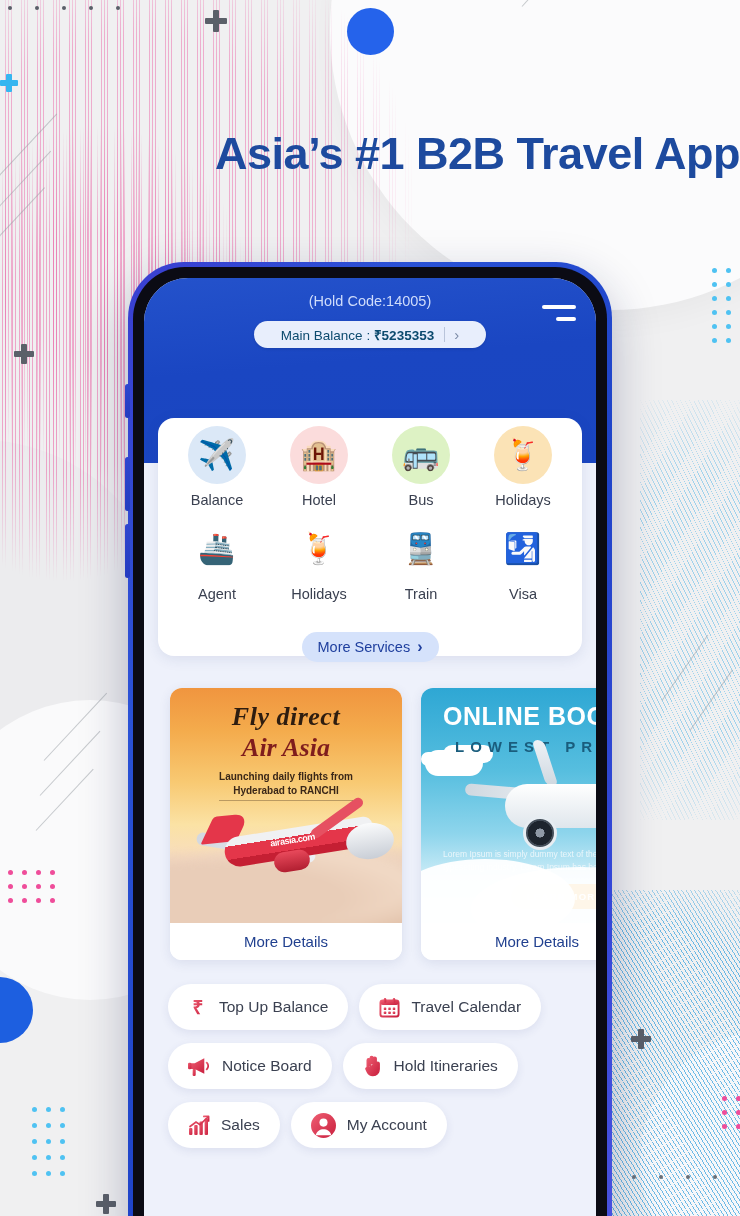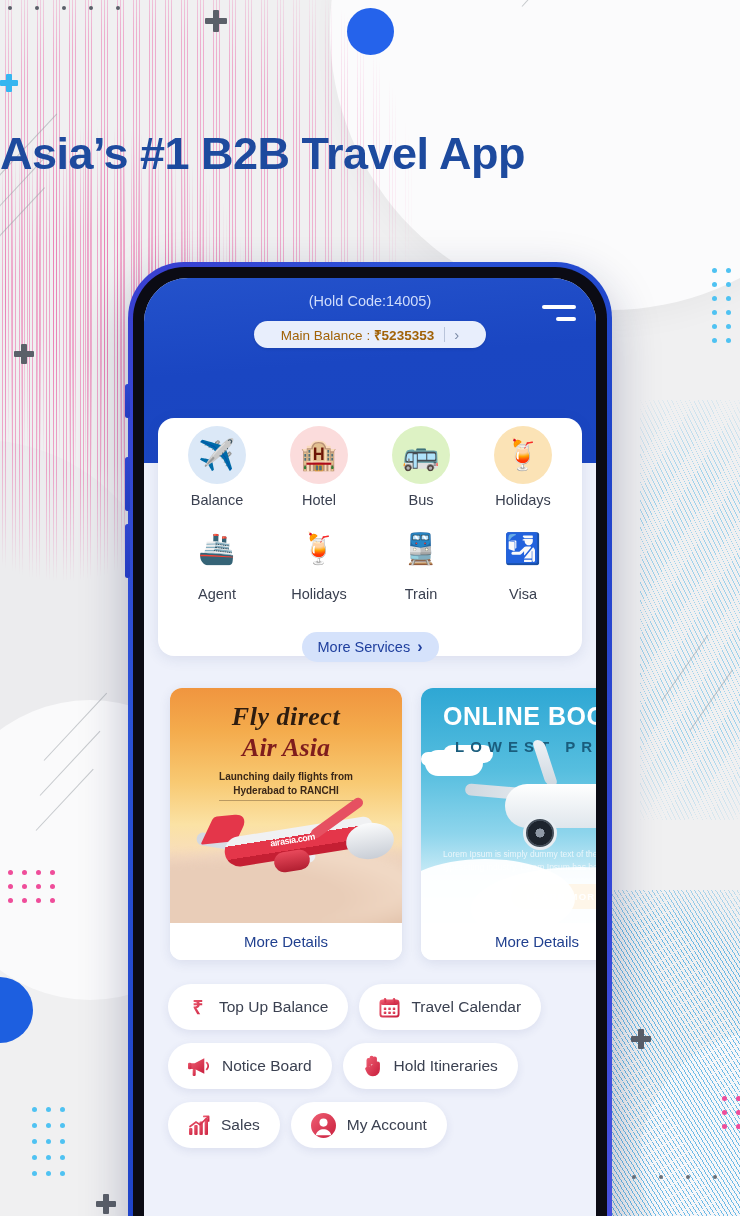--- a/index.html
+++ b/index.html
@@ -109,21 +109,21 @@
   .dots i {
     position:absolute; width:5px; height:5px; border-radius:50%;
     background:currentColor; display:block;
   }
 
   
   .dline { position:absolute; height:1px; background:#9aa0a6; opacity:.55; transform-origin:left center; }
 
   
   .headline {
-    position:absolute; left:0; top:128px; width:740px; text-align:left;
+    position:absolute; left:0; top:128px; width:740px; text-align:right;
     z-index:3;
     font-size:45px; font-weight:700; letter-spacing:-0.5px;
     color:#1d4a9e;
     font-family:"Liberation Sans", sans-serif;
   }
 
   
   .phone {
     position:absolute; left:128px; top:262px; width:484px; height:980px;
     z-index:5;
@@ -176,21 +176,21 @@
   }
   .agent-code {
     text-align:center; color:#cfdcfb; font-size:14.5px; margin-top:3px;
   }
   .balance-pill {
     margin:12px auto 0; width:232px; height:27px;
     background:#e8eefc; border-radius:16px;
     display:flex; align-items:center; justify-content:center;
     box-shadow:0 1px 3px rgba(0,0,0,.12);
   }
-  .balance-text { font-size:13.5px; color:#a16207; white-space:nowrap; }
+  .balance-text { font-size:13.5px; color:#0c4a6e; white-space:nowrap; }
   .balance-text b { font-weight:700; }
   .balance-sep { width:1px; height:15px; background:#b9c4da; margin:0 9px 0 10px; }
   .balance-chev { color:#7b8aa6; font-size:15px; line-height:1; }
 
   
   .services-card {
     position:relative; margin:-45px 14px 0; background:#fff;
     border-radius:16px; padding:42px 8px 12px;
     box-shadow:0 3px 14px rgba(40,60,120,.10);
   }

